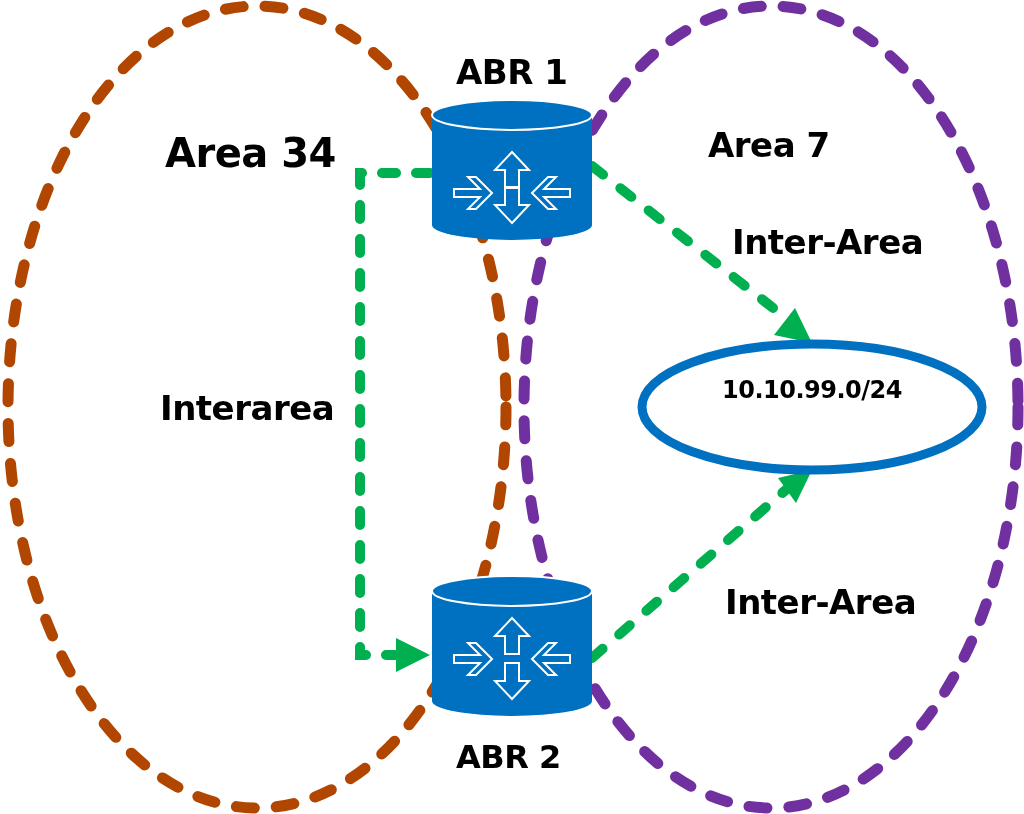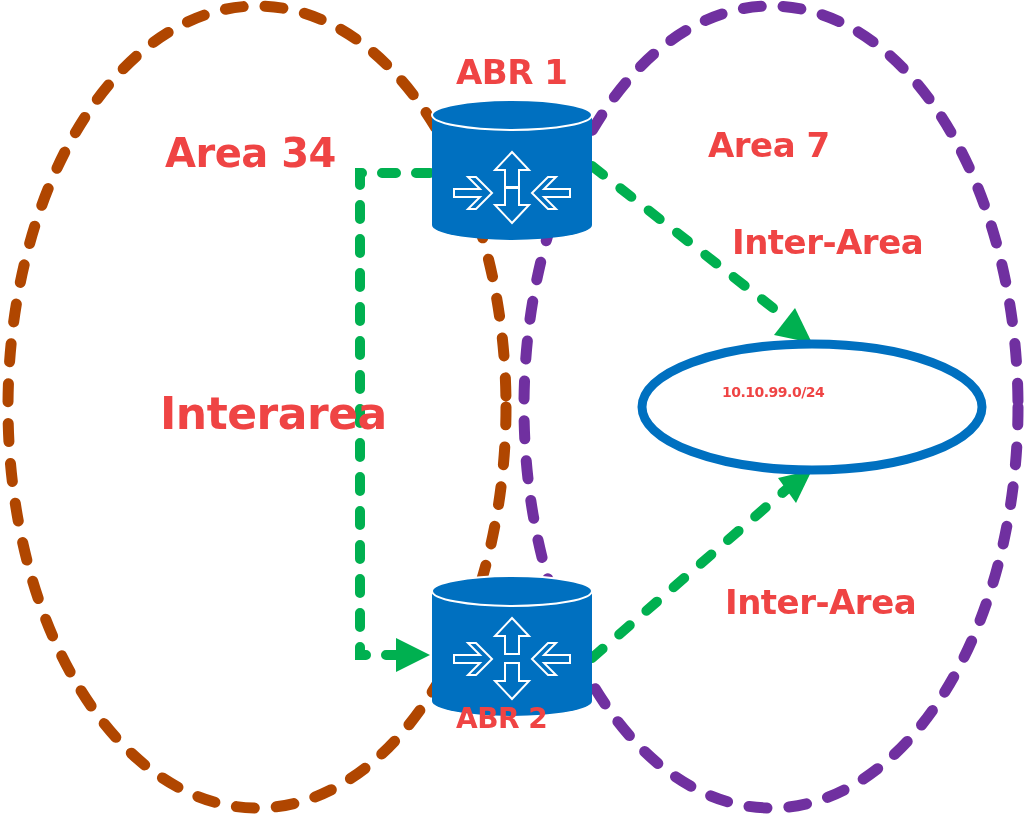--- a/index.html
+++ b/index.html
@@ -1,19 +1,19 @@
 <!DOCTYPE html>
 <html><head>
 <meta charset="utf-8">
 <style>
   html, body { margin:0; padding:0; background:#ffffff; }
   body { width:1024px; height:814px; position:relative; overflow:hidden;
          font-family: "Liberation Sans", "DejaVu Sans", sans-serif; }
   svg { position:absolute; left:0; top:0; }
-  .lbl { position:absolute; font-weight:bold; color:#ef4444; white-space:nowrap;
+  .lbl { position:absolute; font-weight:bold; color:#000000; white-space:nowrap;
          font-family: "DejaVu Sans", "Liberation Sans", sans-serif; letter-spacing:-0.5px; }
 </style>
 </head>
 <body>
 
 <svg width="1024" height="814" viewBox="0 0 1024 814">
 
   <ellipse cx="257" cy="407" rx="249" ry="401" fill="none" stroke="#b04600" stroke-width="11" stroke-linecap="round" stroke-dasharray="18 22"></ellipse>
   <ellipse cx="771" cy="407" rx="247" ry="401" fill="none" stroke="#7030a0" stroke-width="11" stroke-linecap="round" stroke-dasharray="18 22"></ellipse>
 
@@ -45,19 +45,19 @@
     <g fill="none" stroke="#ffffff" stroke-width="2" stroke-linejoin="miter">
       <path d="M80,42 L97,60 L87,60 L87,78 L73,78 L73,60 L63,60 Z"></path>
       <path d="M80,123 L97,105 L87,105 L87,87 L73,87 L73,105 L63,105 Z"></path>
       <path d="M60,83 L44,67 L36,67 L48,79 L22,79 L22,87 L48,87 L36,99 L44,99 Z"></path>
       <path d="M100,83 L116,67 L124,67 L112,79 L138,79 L138,87 L112,87 L124,99 L116,99 Z"></path>
     </g>
   </g>
 </svg>
 
 <div class="lbl" style="left:456px; top:52px; font-size:34px;">ABR 1</div>
-<div class="lbl" style="left:456px; top:702px; font-size:28px;">ABR 2</div>
+<div class="lbl" style="left:456px; top:738px; font-size:32px;">ABR 2</div>
 <div class="lbl" style="left:165px; top:130px; font-size:40px;">Area 34</div>
 <div class="lbl" style="left:708px; top:125px; font-size:34px;">Area 7</div>
-<div class="lbl" style="left:160px; top:388px; font-size:44px;">Interarea</div>
+<div class="lbl" style="left:160px; top:388px; font-size:34px;">Interarea</div>
 <div class="lbl" style="left:732px; top:222px; font-size:34px;">Inter-Area</div>
 <div class="lbl" style="left:725px; top:582px; font-size:34px;">Inter-Area</div>
-<div class="lbl" style="left:722px; top:384px; font-size:14px;">10.10.99.0/24</div>
+<div class="lbl" style="left:722px; top:376px; font-size:24px;">10.10.99.0/24</div>
 
 </body></html>

